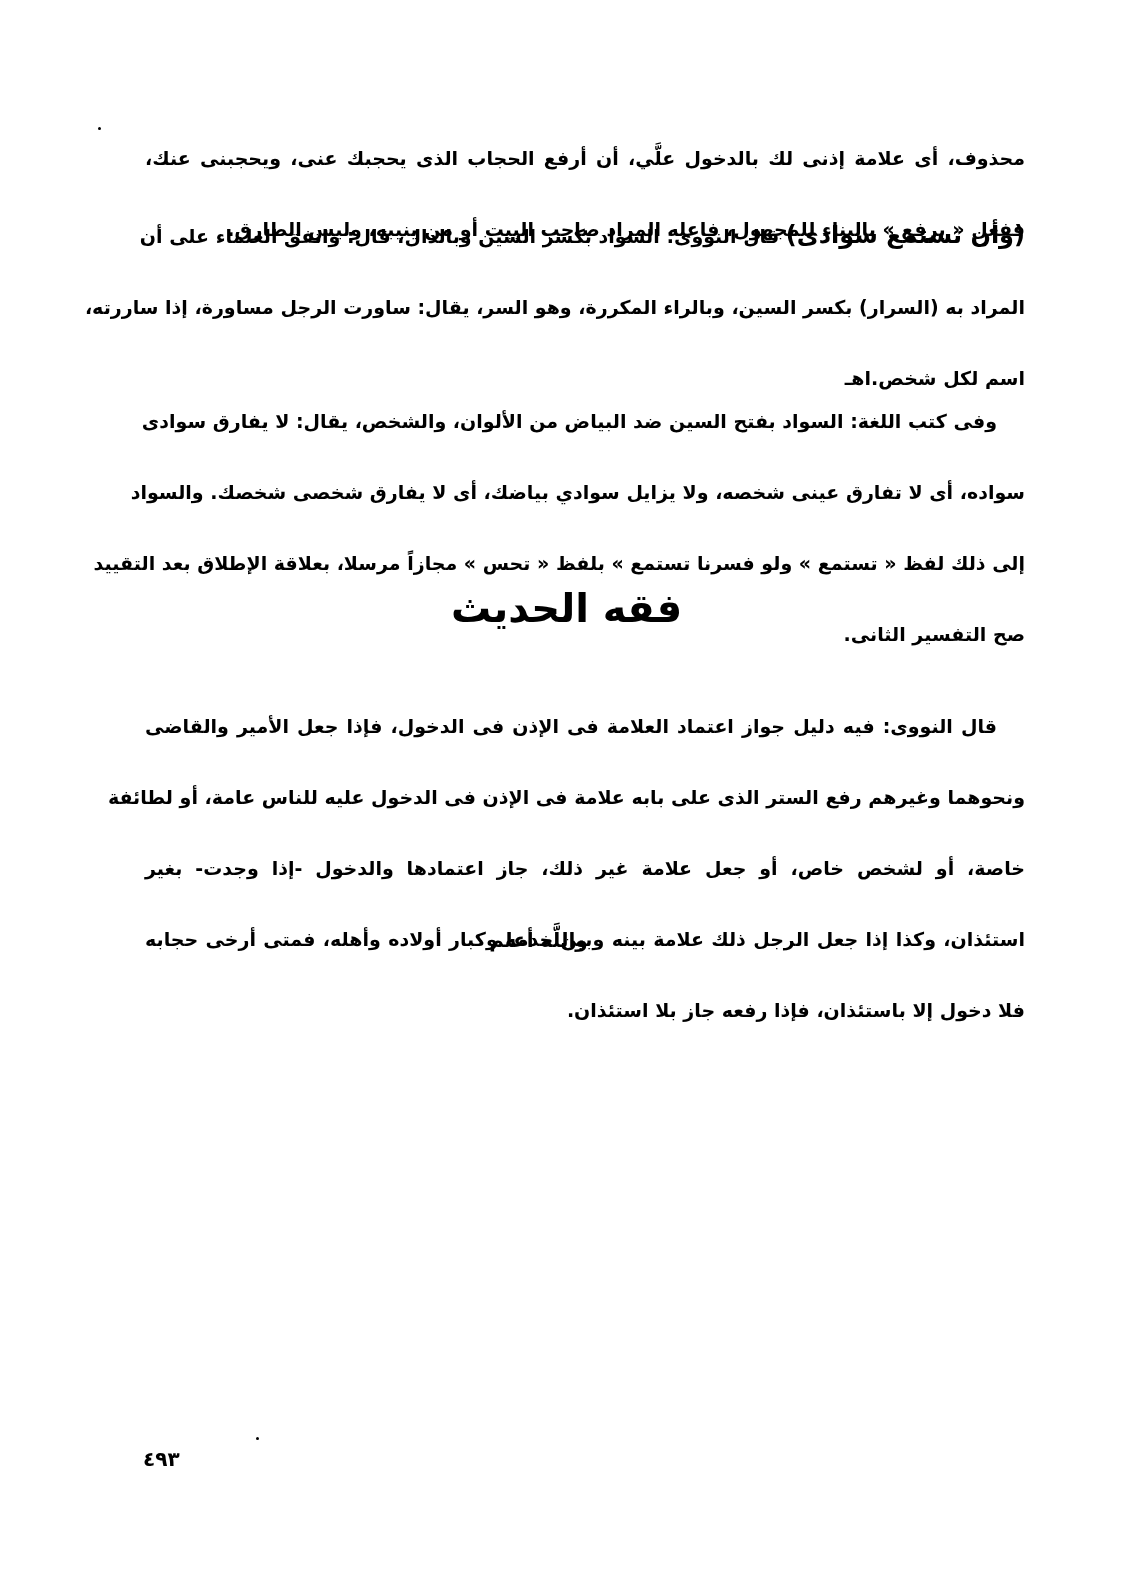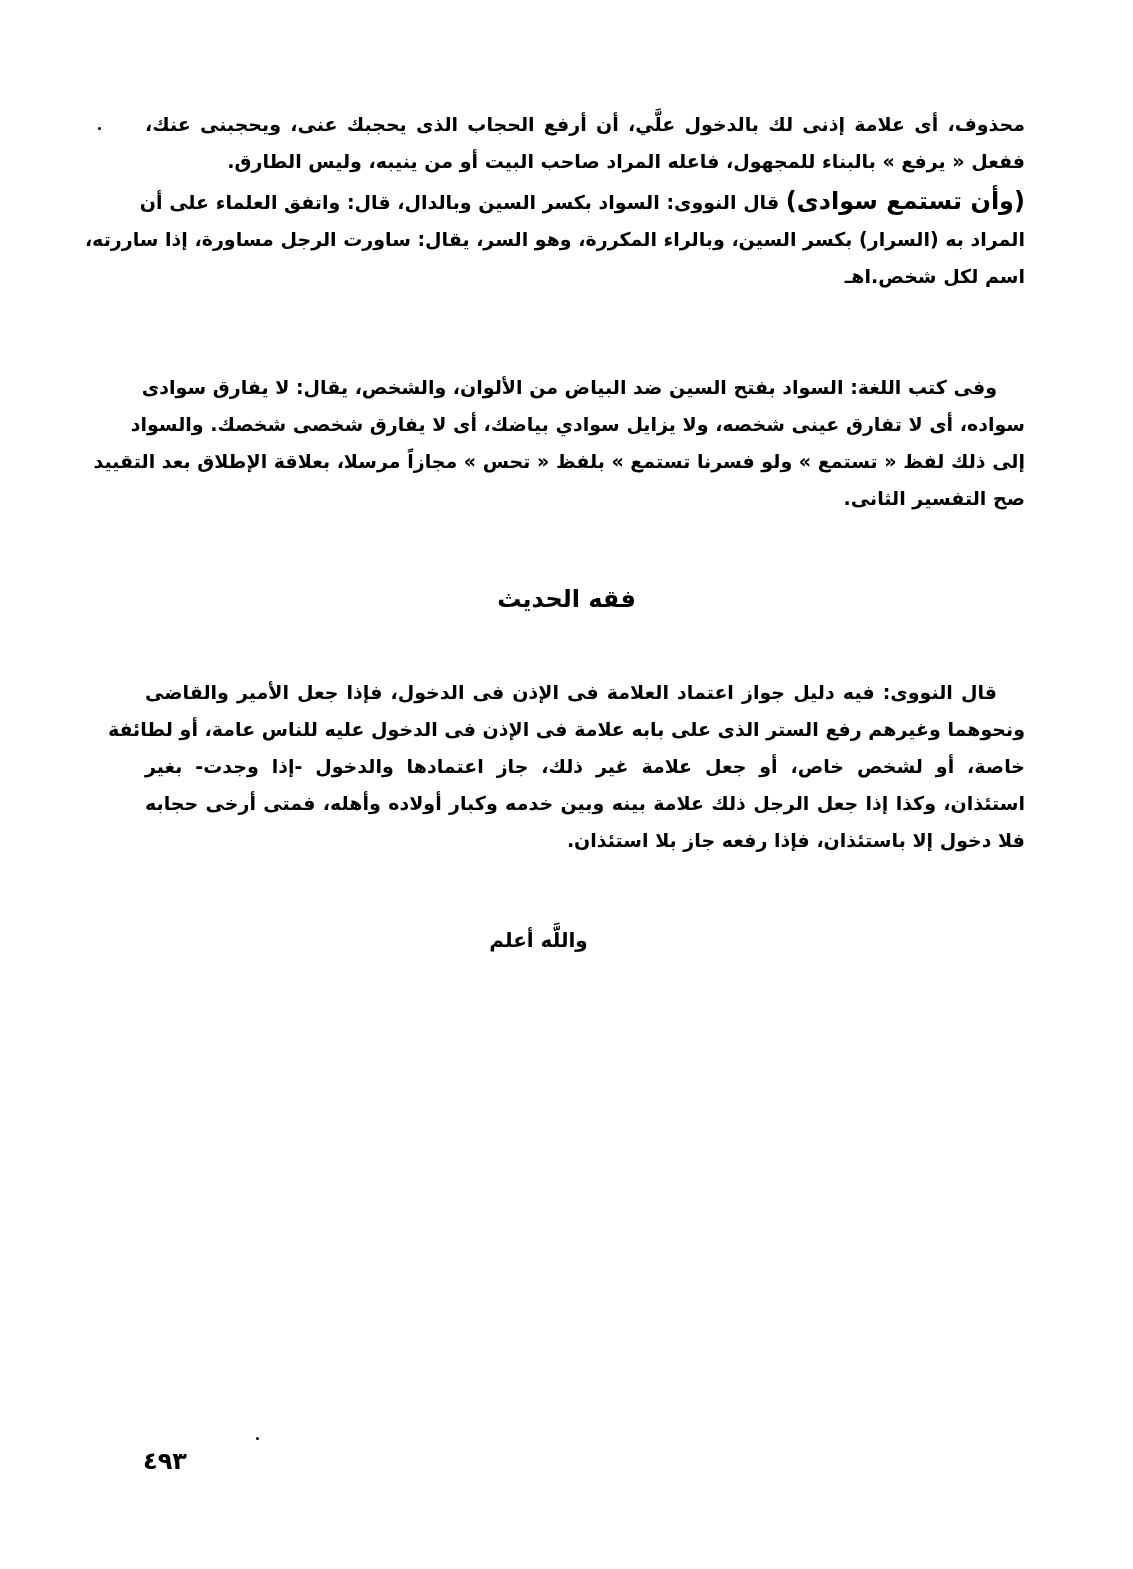--- a/index.html
+++ b/index.html
@@ -6,37 +6,37 @@
     body {
       width: 1133px; height: 1569px; position: relative; overflow: hidden;
       font-family: "DejaVu Sans", sans-serif; color: #000;
     }
     .page { position: absolute; left: 0; top: 0; width: 1133px; height: 1569px; }
     .text-block {
       position: absolute; right: 108px; width: 880px;
       direction: rtl; text-align: justify; text-align-last: right;
       font-size: 19px; line-height: 37px; font-weight: bold;
     }
-    .line { display: block; white-space: nowrap; text-align: justify; text-align-last: justify; }
+    .line { display: block; white-space: nowrap; text-align: justify; text-align-last: justify; margin-top: 34px; }
     .line.last { text-align-last: right; }
     .p1 { top: 106px; }
     .p2 { top: 183px; }
     .p3 { top: 369px; }
     .p5 { top: 674px; }
     .lead { font-size: 24px; font-weight: bold; }
     .heading {
       position: absolute; top: 585px; left: 0; width: 1133px; text-align: center;
-      direction: rtl; font-size: 24px; font-weight: bold;
+      direction: rtl; font-size: 40px; font-weight: bold;
     }
     .closing {
       position: absolute; top: 928px; left: 0; width: 1077px; text-align: center;
       direction: rtl; font-size: 20px; font-weight: bold;
     }
     .page-number {
-      position: absolute; top: 1447px; left: 143px; font-size: 24px; font-weight: bold;
+      position: absolute; top: 1447px; left: 143px; font-size: 20px; font-weight: bold;
       direction: rtl; letter-spacing: 6px;
     }
     .dot { position: absolute; width: 3px; height: 3px; background: #000; border-radius: 50%; }
   </style>
 </head>
 <body>
 
 <div class="page">
 
   <div class="dot" style="left:98px; top:127px;"></div>

